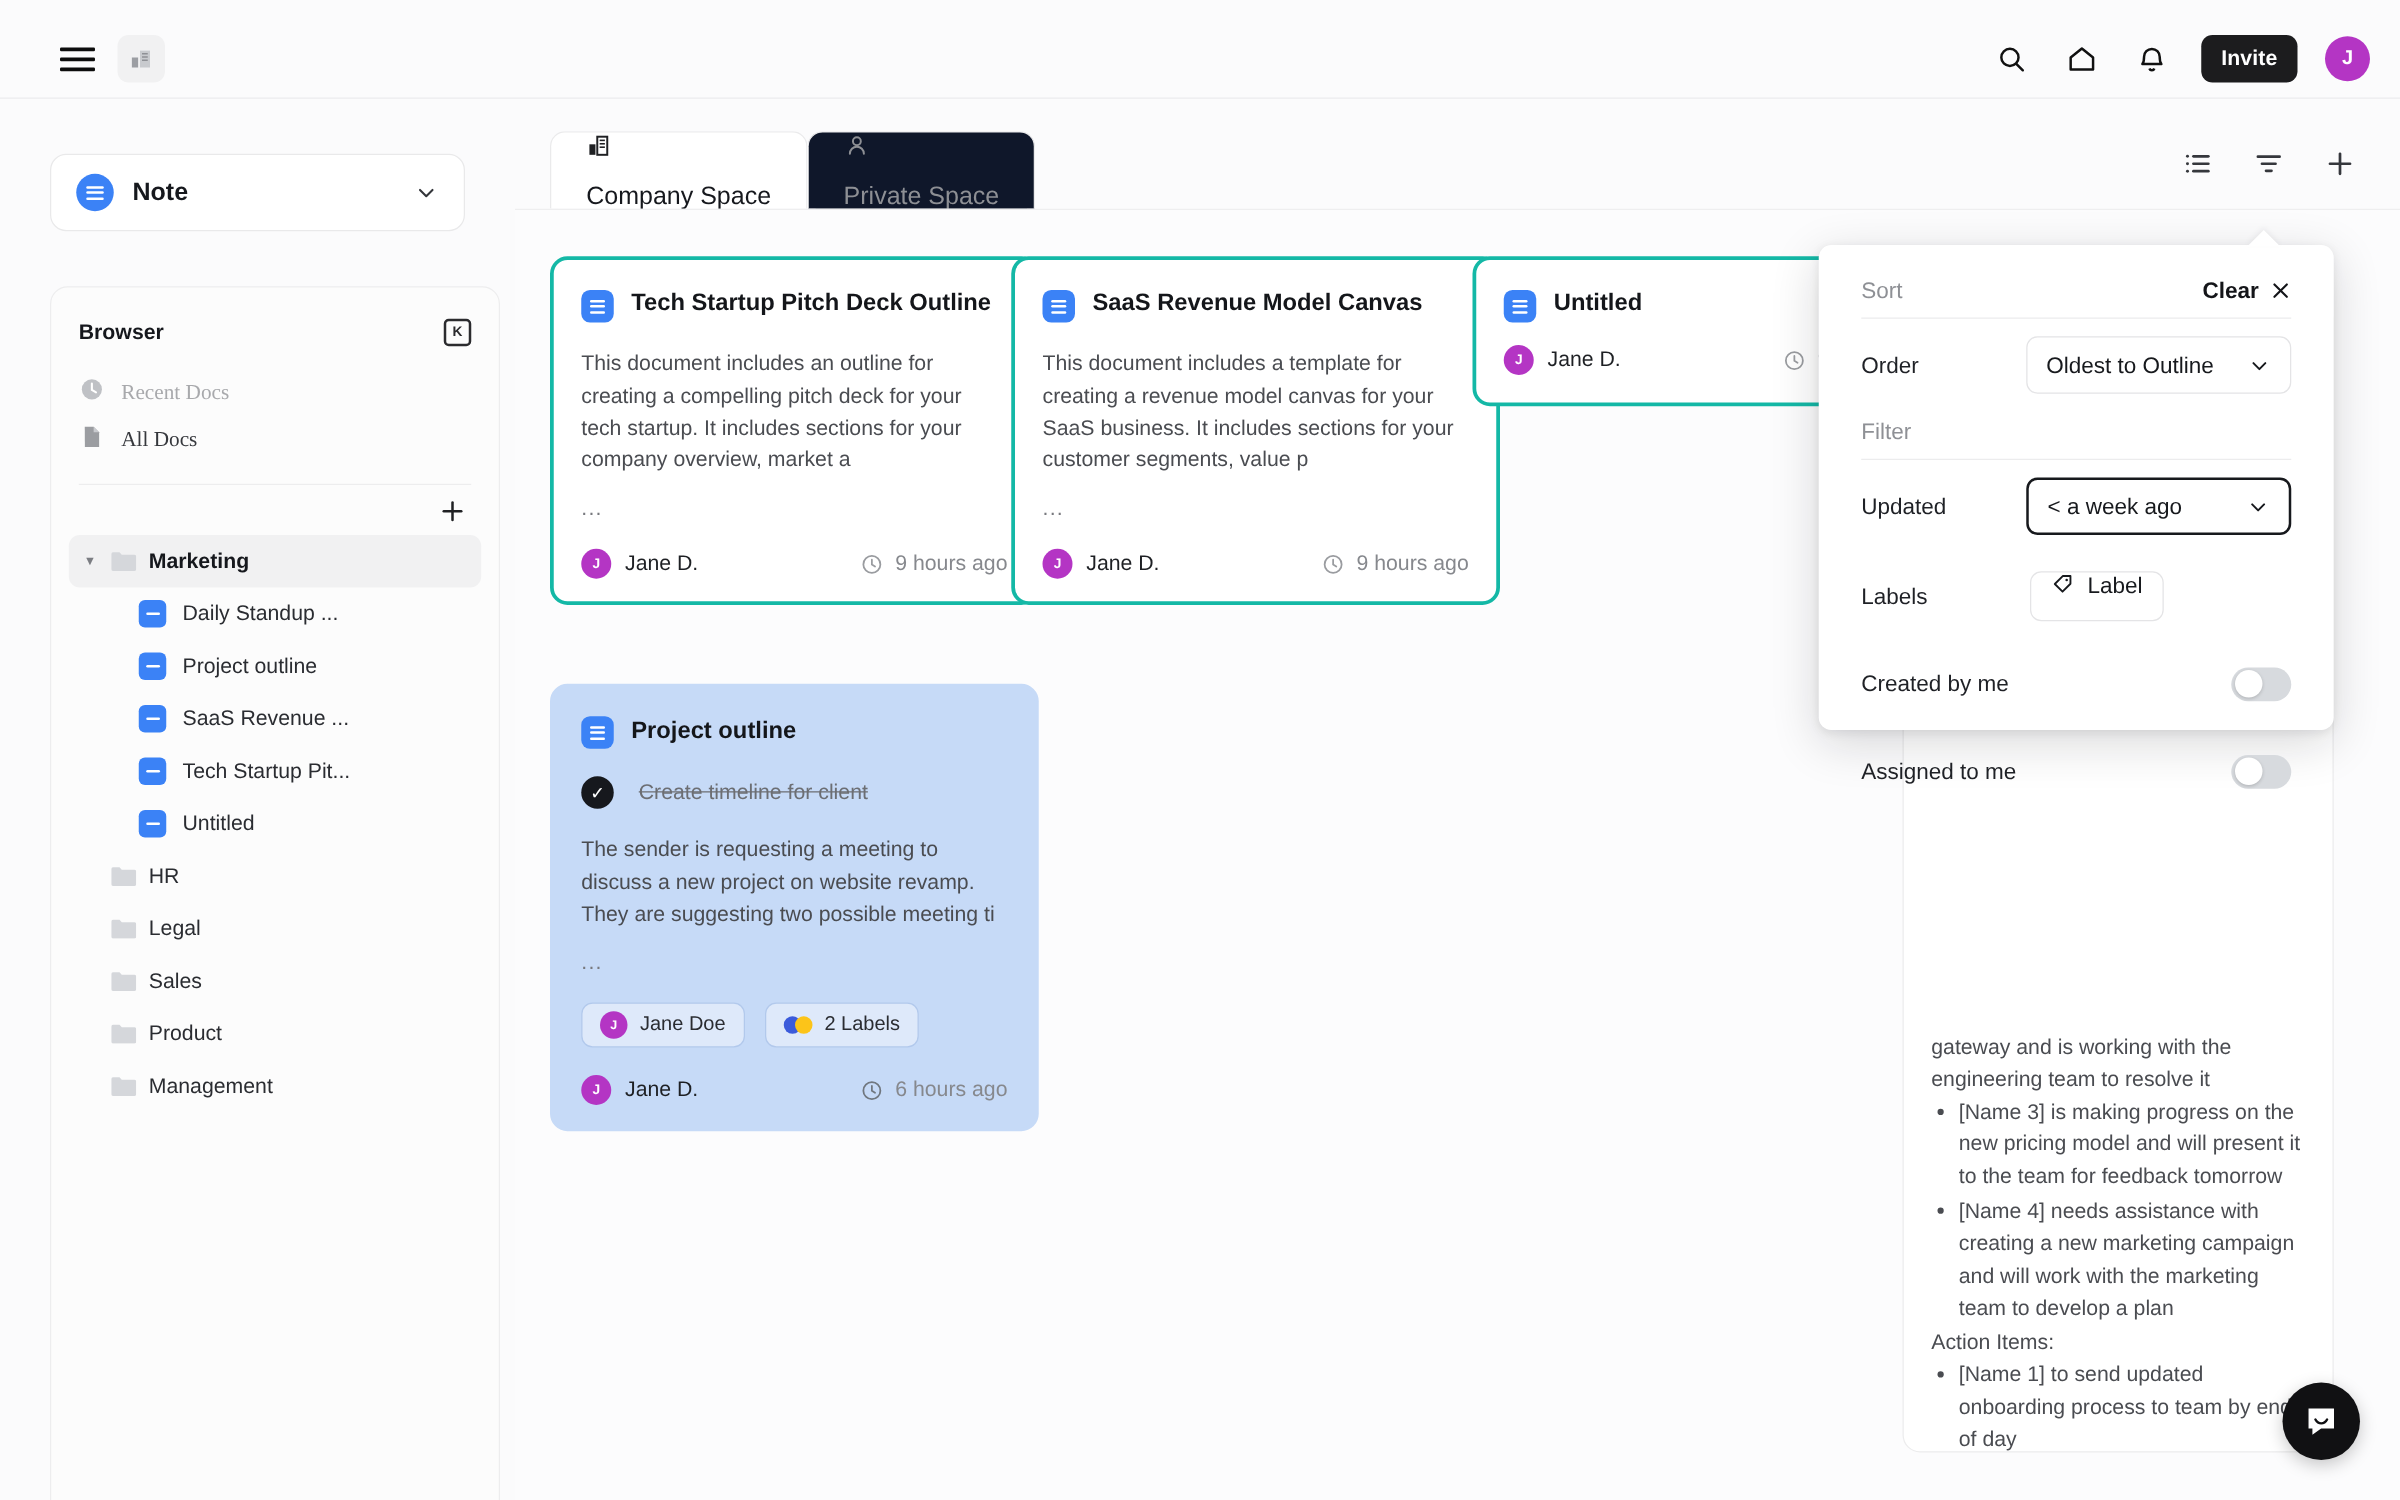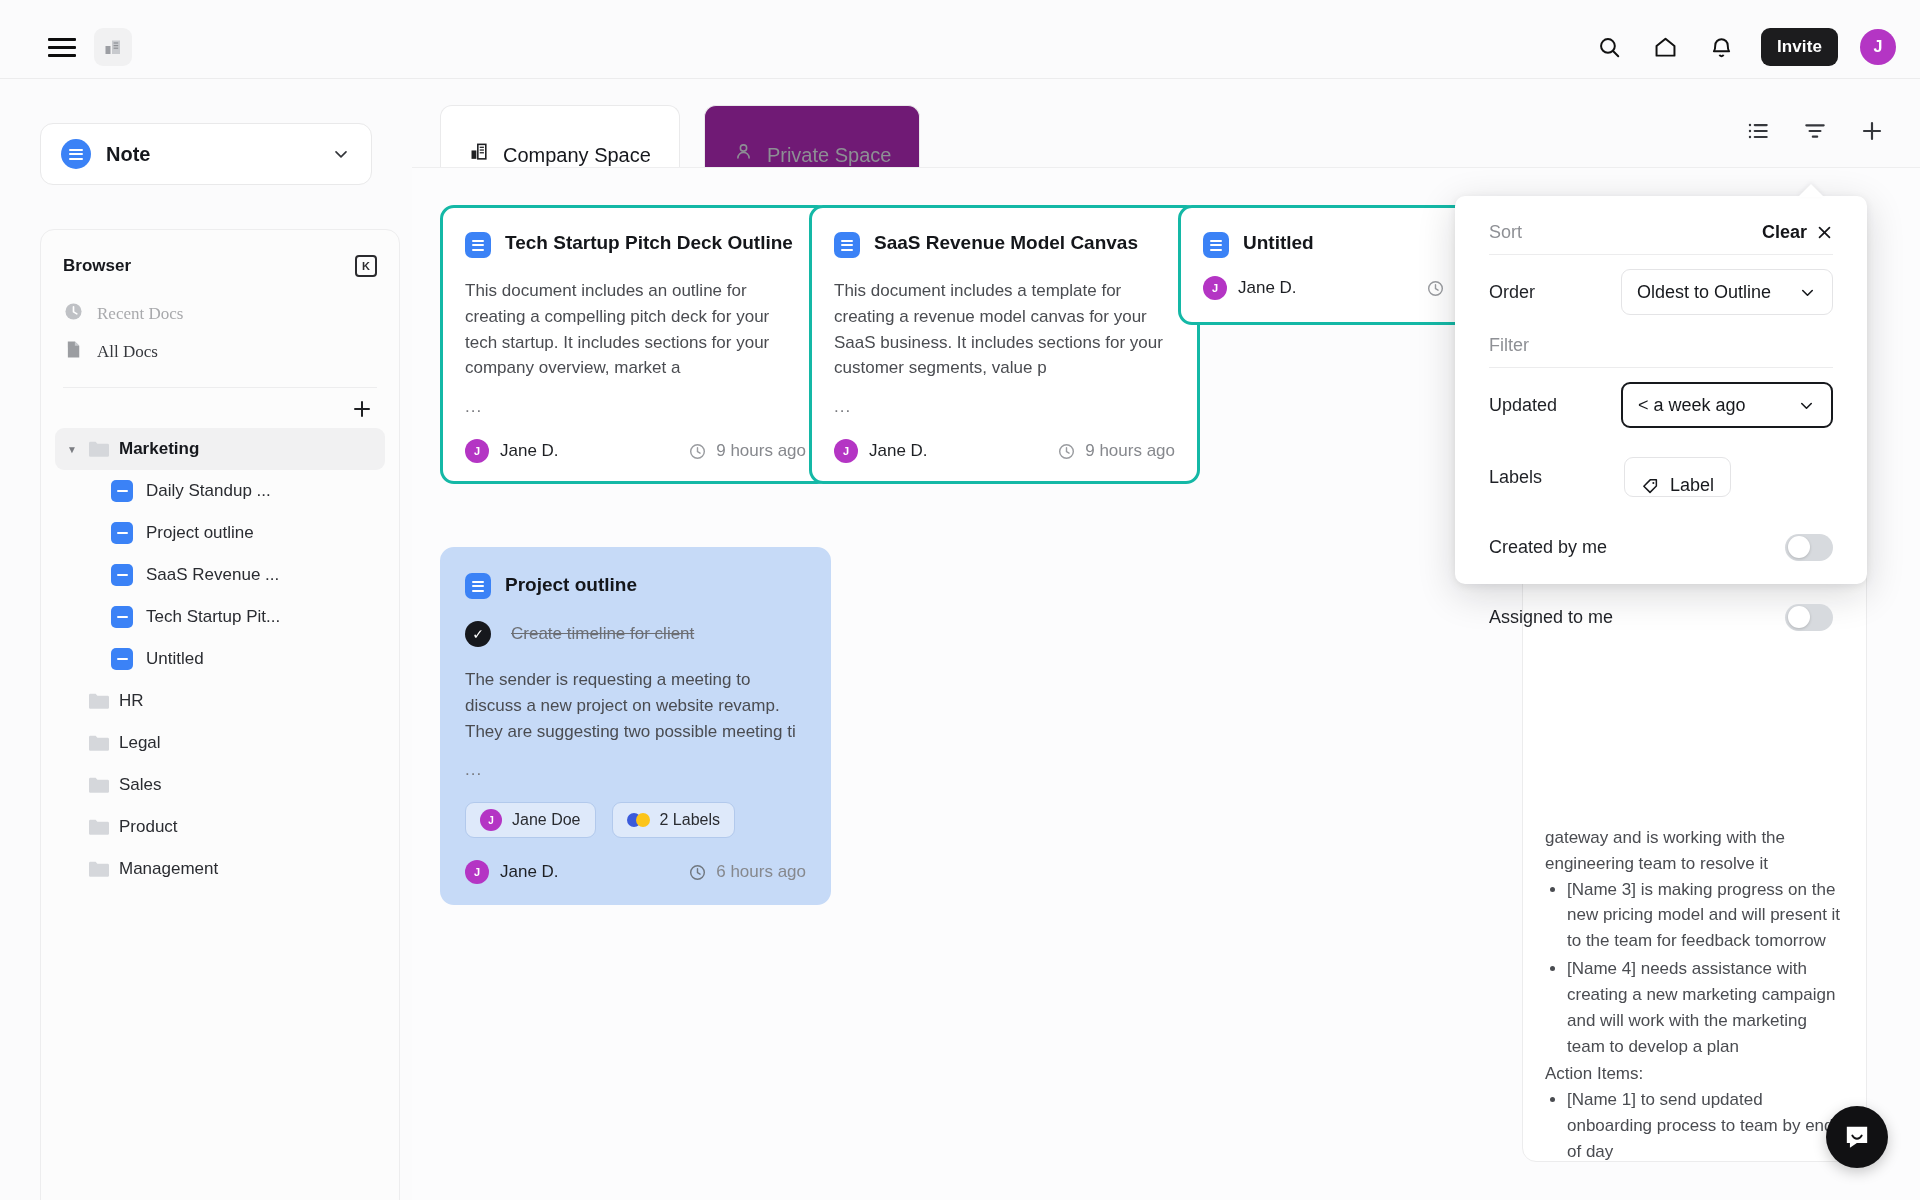--- a/index.html
+++ b/index.html
@@ -110,26 +110,26 @@
   .spacer { flex: 1; }
 
   
   .main { position: absolute; top: 79px; left: 412px; width: 1508px; height: 1121px; }
 
   .tabs-bar {
     position: absolute; top: 26px; left: 28px; right: 28px; height: 62px;
     display: flex; align-items: flex-end;
   }
   .tab {
-    display: flex; align-items: flex-end; gap: 13px; height: 62px;
+    display: flex; align-items: flex-start; gap: 13px; height: 62px;
     padding: 0 28px; border: 1px solid #eaeaeb; border-bottom: none;
-    border-radius: 12px 12px 0 0; font-size: 20px; cursor: pointer;
+    border-radius: 12px 12px 0 0; font-size: 20px; cursor: pointer; flex-direction: column;
   }
   .tab.active { background: #fff; color: #16181d; font-weight: 500; }
-  .tab.inactive { background: #701a75; color: #8d8f94; margin-left: 24px; }
+  .tab.inactive { background: #0f172a; color: #8d8f94; }
 
   .toolbar-icons {
     position: absolute; top: 38px; right: 34px; display: flex; gap: 29px; align-items: center;
   }
   .tb-ico { width: 28px; height: 28px; cursor: pointer; color: #35373c;
     display:flex; align-items:center; justify-content:center; }
 
   .content-sheet {
     position: absolute; top: 88px; left: 0; right: 0; bottom: 0;
     background: #fcfcfd; border-top: 1px solid #eeeeef;
@@ -213,21 +213,21 @@
   }
   .pop-label { font-size: 18px; color: #1f2126; }
   .pop-select {
     min-width: 212px; height: 46px; border: 1px solid #e4e4e6; border-radius: 9px;
     background: #fff; display: flex; align-items: center; justify-content: space-between;
     padding: 0 15px; gap: 10px; font-size: 18px; color: #17191d; cursor: pointer;
   }
   .pop-select.strong { border: 2px solid #17191d; }
   .pop-pill {
     height: 40px; border: 1px solid #e4e4e6; border-radius: 9px; background:#fff;
-    display: flex; align-items: flex-end; gap: 10px; padding: 0 16px;
+    display: flex; align-items: flex-start; gap: 10px; padding: 0 16px;
     font-size: 18px; color: #17191d; cursor: pointer;
   }
   .pop-row.tight { height: 70px; }
   .toggle {
     width: 48px; height: 27px; border-radius: 14px; background: #d7dade;
     position: relative; cursor: pointer; flex: none;
   }
   .toggle i {
     position: absolute; top: 2.5px; left: 2.5px; width: 22px; height: 22px;
     border-radius: 50%; background: #fff; display: block;

